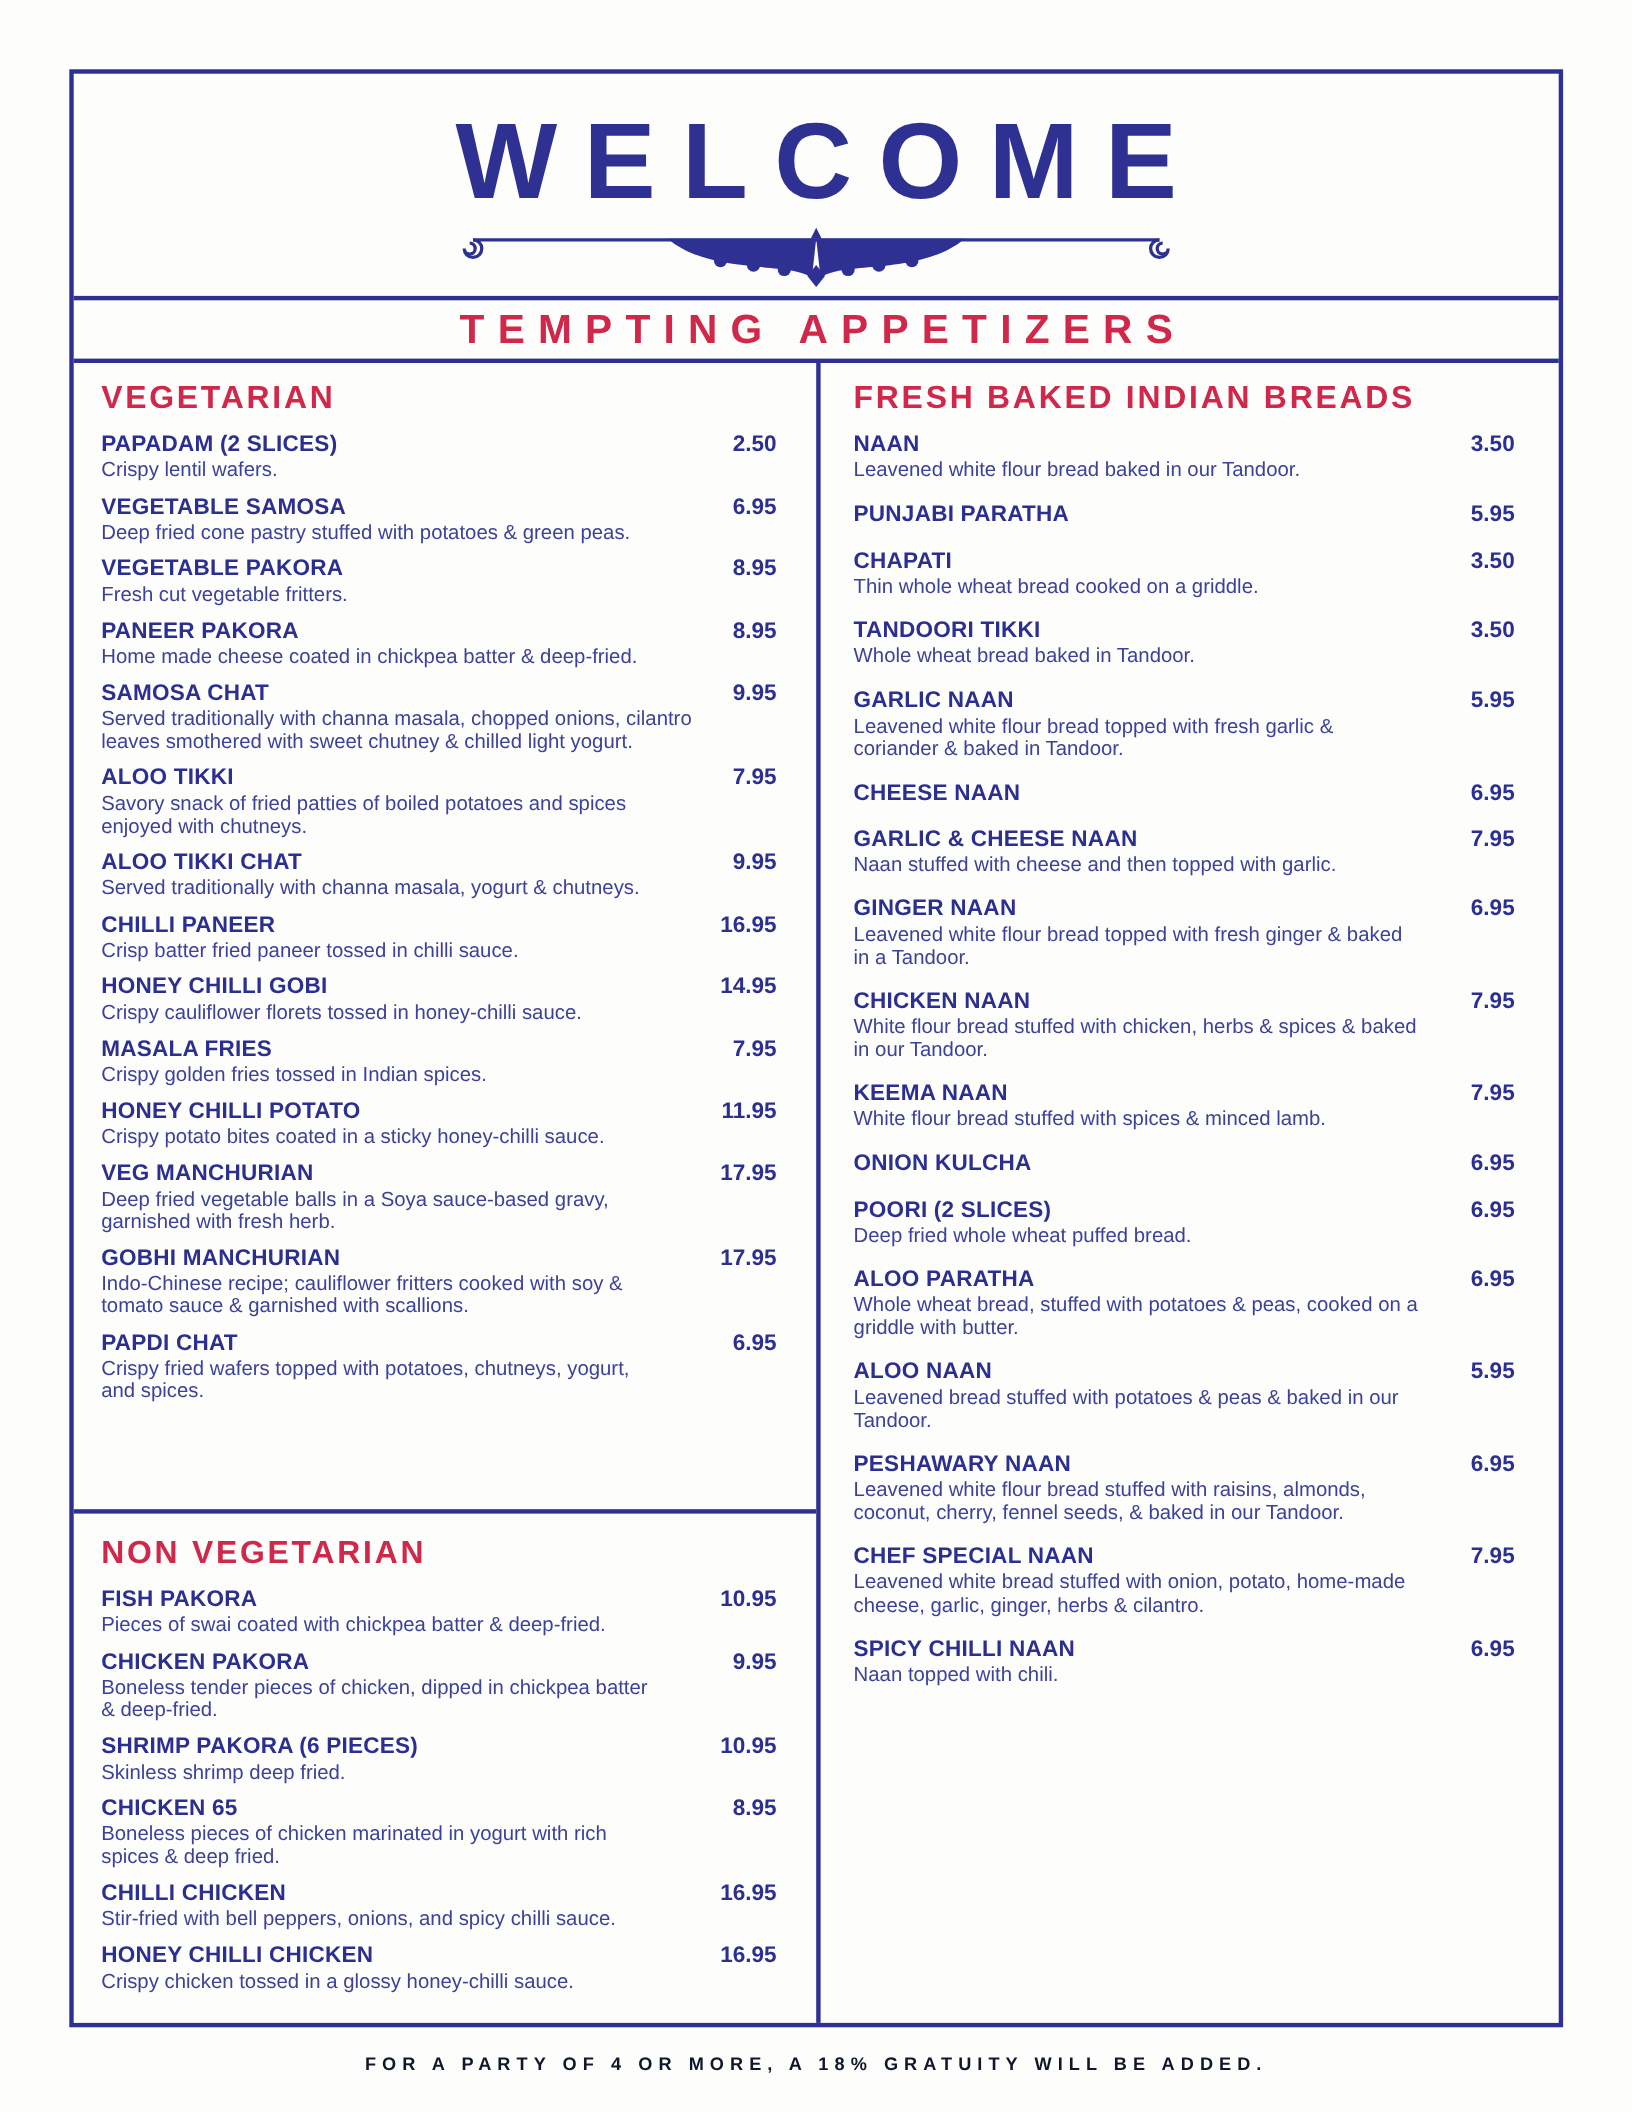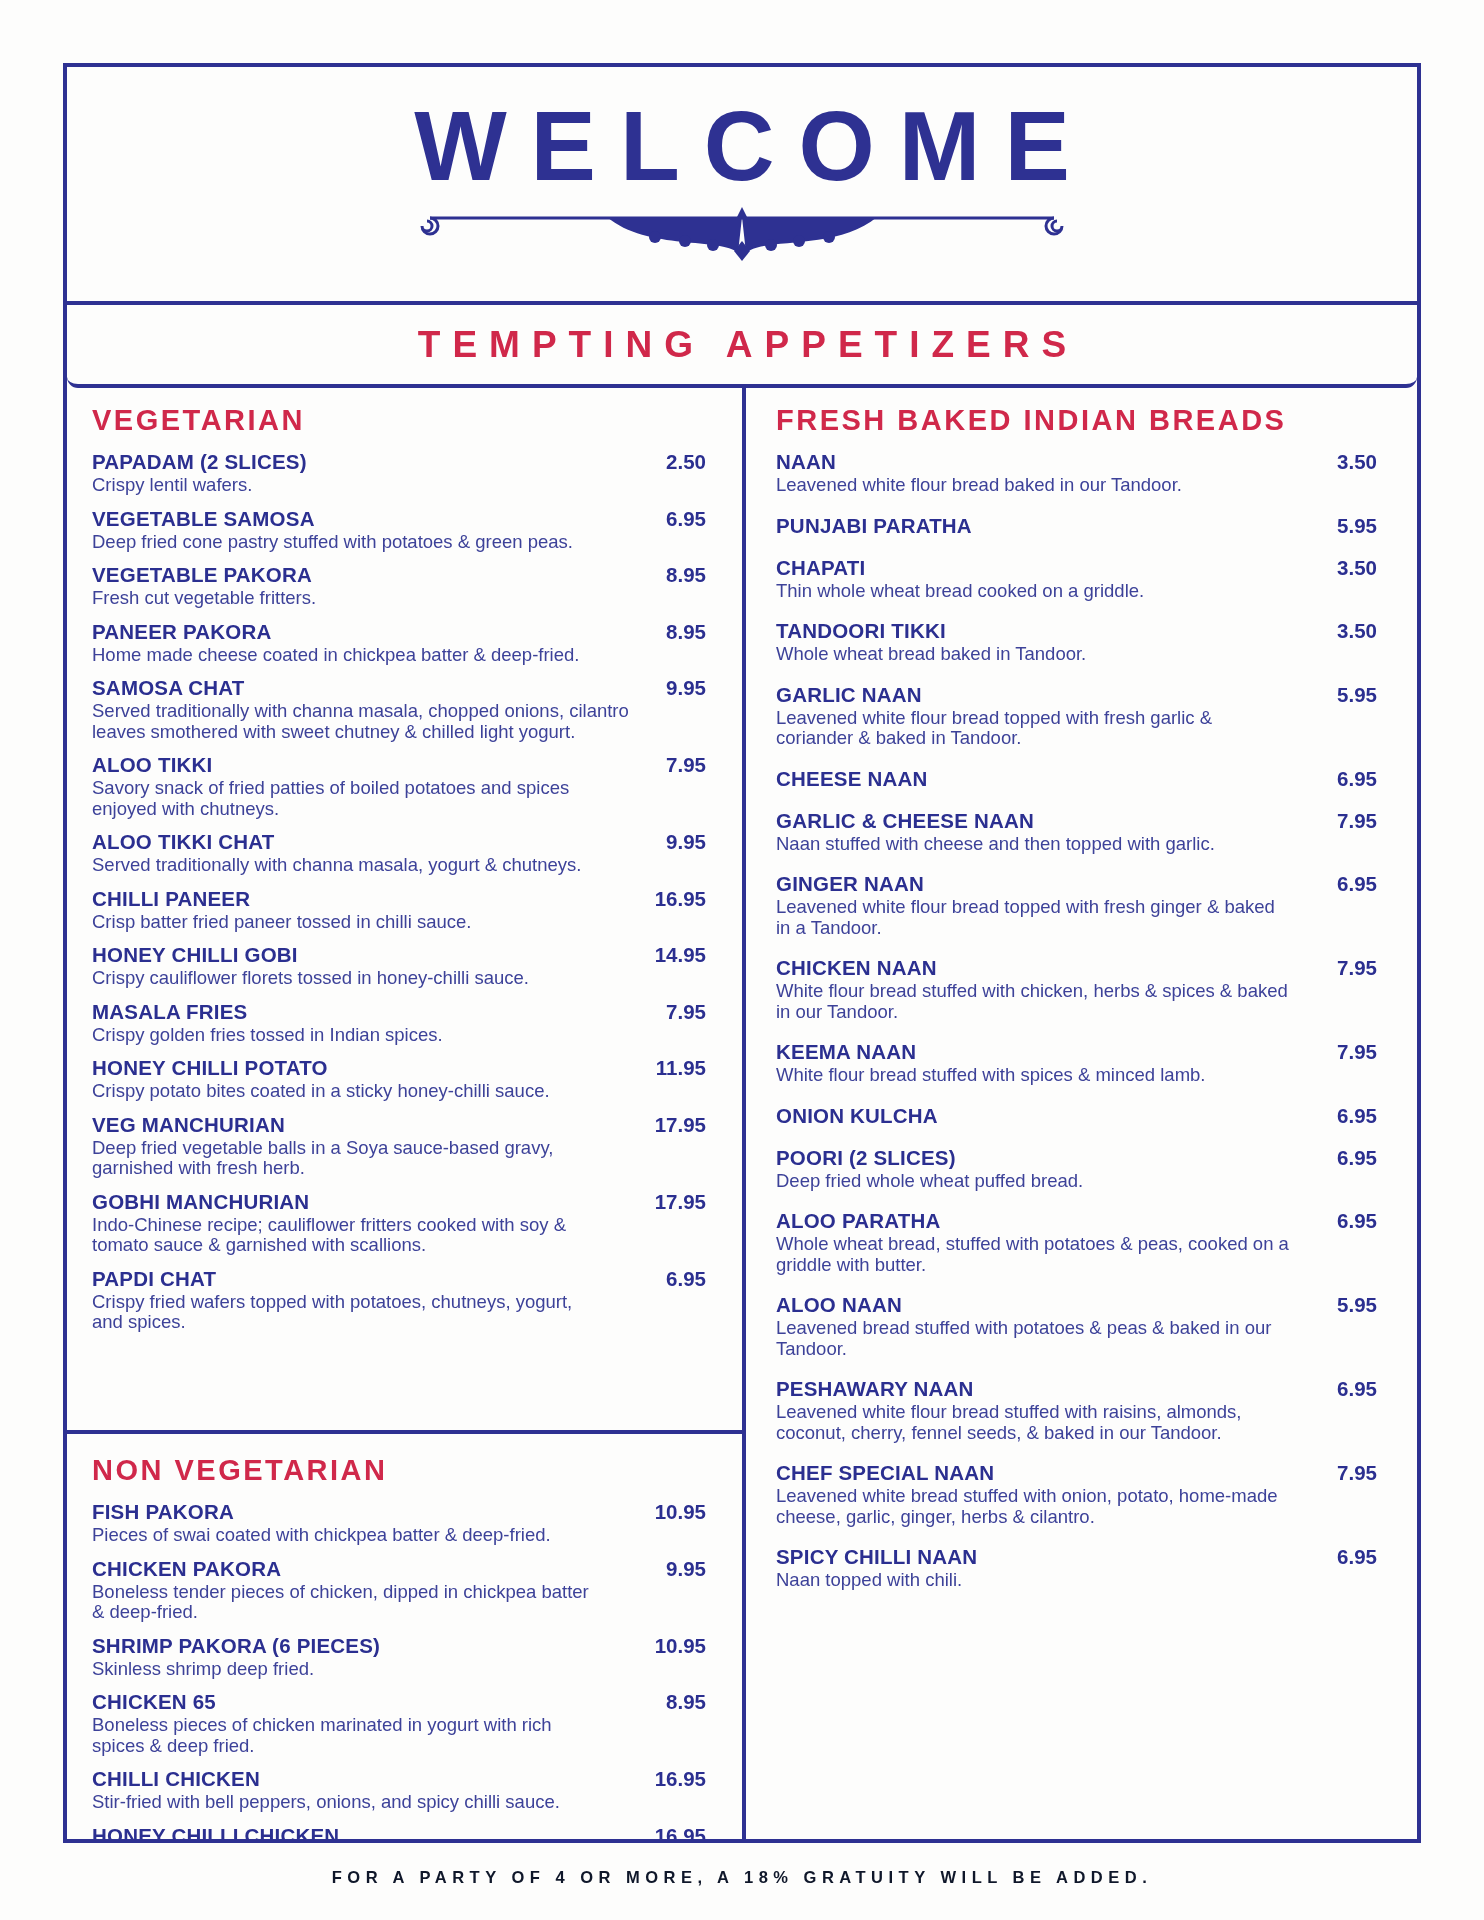--- a/index.html
+++ b/index.html
@@ -12,34 +12,34 @@
   }
   .frame {
     position:absolute; left:63px; top:63px;
     width:1358px; height:1780px;
     border:4px solid #2e3192;
     background:#fdfdfc;
     display:flex; flex-direction:column;
   }
   
   .header-box {
-    height:238px; border-bottom:4px solid #2e3192;
+    height:206px; border-bottom:4px solid #2e3192;
     display:flex; flex-direction:column; align-items:center;
     padding-top:30px;
   }
   .welcome {
     font-size:98px; font-weight:700; color:#2e3192;
     letter-spacing:24px; margin-right:-24px;
     line-height:1; white-space:nowrap;
   }
   .flourish { margin-top:6px; }
   
   .band {
-    height:83px; border-bottom:4px solid #2e3192;
-    display:flex; align-items:center; justify-content:center;border-radius:11px;
+    height:57px; border-bottom:4px solid #2e3192;
+    display:flex; align-items:center; justify-content:center;
   }
   .band-title {
     font-size:37px; font-weight:700; color:#d0284a;
     letter-spacing:12px; margin-right:-12px; white-space:nowrap;
   }
   
   .columns { flex:1; display:flex; min-height:0; }
   .col-left {
     width:679px; border-right:4px solid #2e3192;
     display:flex; flex-direction:column;

